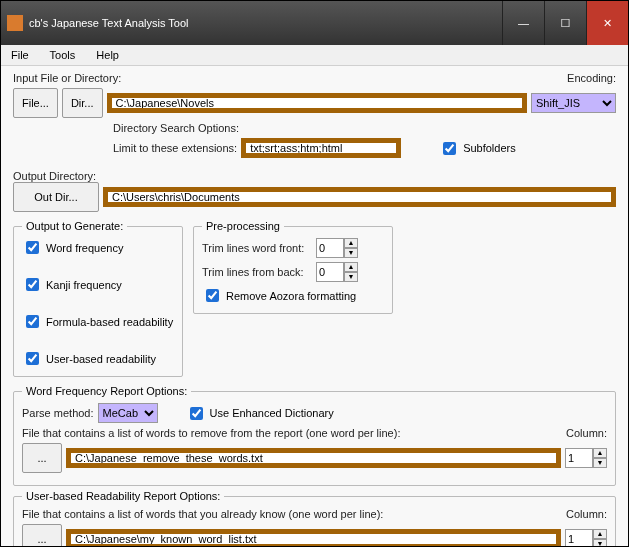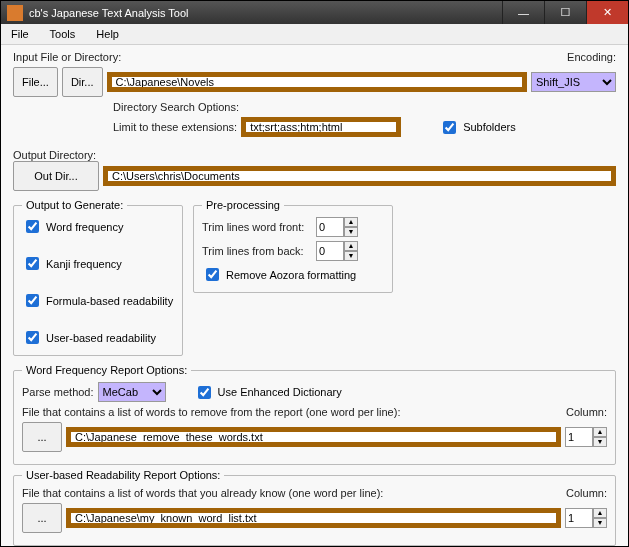--- a/index.html
+++ b/index.html
@@ -1,18 +1,18 @@
 <!DOCTYPE html>
 <html><head>
 <meta charset="utf-8">
 <style>
 * { box-sizing: border-box; font-family: "Segoe UI", Tahoma, sans-serif; font-size: 11px; }
 body { margin: 0; background: #d4d0c8; width: 629px; height: 547px; overflow: hidden; }
 .window { width: 629px; height: 547px; background: #fff; border: 1px solid #000; display: flex; flex-direction: column; }
-.titlebar { height: 23px; background: linear-gradient(#555,#333); display: flex; align-items: center; color: #fff; padding-left: 6px; }
+.titlebar { height: 44px; background: linear-gradient(#555,#333); display: flex; align-items: center; color: #fff; padding-left: 6px; }
 .titlebar .icon { width: 16px; height: 16px; background: #d97b2e; margin-right: 6px; display: inline-block; }
 .titlebar .title { flex: 1; }
 .winbtns { display: flex; height: 100%; }
 .winbtn { width: 42px; height: 100%; display: flex; align-items: center; justify-content: center; color: #fff; border-left: 1px solid #222; }
 .winbtn.close { background: #c0392b; }
 .menubar { background: #f0f0f0; padding: 4px 10px; border-bottom: 1px solid #d0d0d0; }
 .menubar span { margin-right: 18px; cursor: default; }
 .content { flex: 1; padding: 6px 12px 10px 12px; background: #f8f8f8; overflow: hidden; }
 .row { display: flex; align-items: center; margin-bottom: 4px; gap: 4px; }
 .lbl { color: #222; }
@@ -133,21 +133,21 @@
             <input type="checkbox" checked="" style="">
             <span>Remove Aozora formatting</span>
           </label>
       </fieldset>
     </div>
 
     <fieldset>
       <legend>Word Frequency Report Options:</legend>
       <div class="row">
         <span class="lbl">Parse method:</span>
-        <select style="width:68px"><option>MeCab</option></select>
+        <select style="width:60px"><option>MeCab</option></select>
         <span style="width:20px"></span>
         <label class="cb">
             <input type="checkbox" checked="" style="">
             <span>Use Enhanced Dictionary</span>
           </label>
       </div>
       <div class="row" style="justify-content:space-between">
         <span class="lbl">File that contains a list of words to remove from the report (one word per line):</span>
         <span class="lbl">Column:</span>
       </div>

